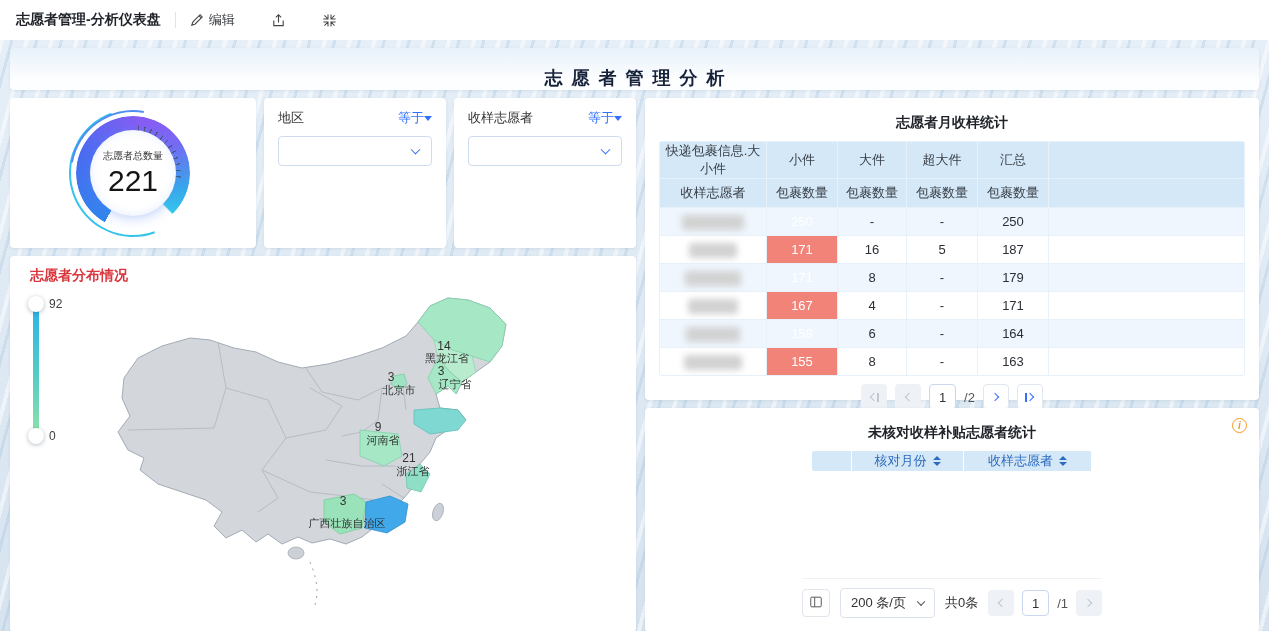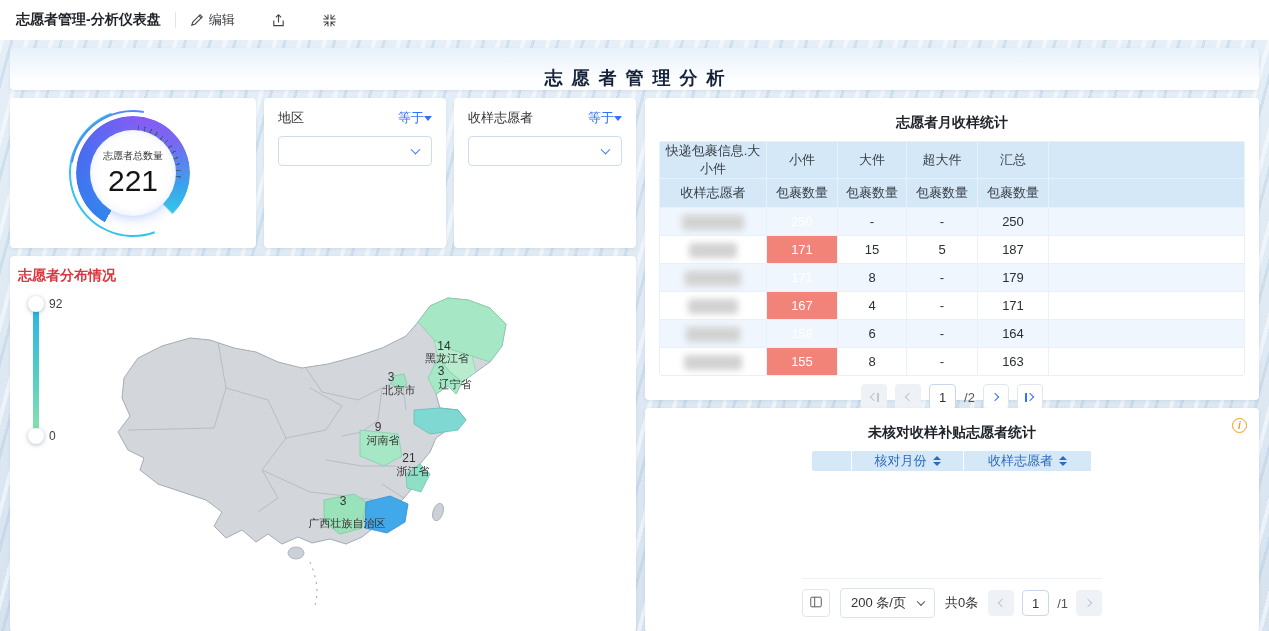--- a/index.html
+++ b/index.html
@@ -65,21 +65,21 @@
   .filter-op { display:flex; align-items:center; font-size:13px; color:#3370ff; cursor:pointer; }
   .caret-down { width:0; height:0; border-left:4px solid transparent; border-right:4px solid transparent;
     border-top:5px solid #3370ff; }
   .filter-select { margin-top:9px; height:30px; border:1px solid #cfdcef; border-radius:4px;
     position:relative; background:#fff; cursor:pointer; }
   .chevron-blue { position:absolute; right:12px; top:50%; width:7px; height:7px;
     border-right:1.6px solid #3370ff; border-bottom:1.6px solid #3370ff;
     transform:translateY(-70%) rotate(45deg); }
 
   
-  .map-card { height:376px; position:relative; padding:11px 8px; }
+  .map-card { height:376px; position:relative; padding:11px 20px; }
   .map-title { font-size:14px; font-weight:bold; color:#d9363e; }
   .slider { position:absolute; left:18px; top:40px; width:40px; height:150px; }
   .slider-rail { position:absolute; left:5px; top:8px; width:6px; height:132px; border-radius:3px;
     background:linear-gradient(180deg,#29b3ea 0%, #55cdc5 55%, #8fe3a9 100%); }
   .slider-handle { position:absolute; left:0; width:16px; height:16px; border-radius:50%;
     background:#fff; box-shadow:0 1px 4px rgba(40,60,90,.35); cursor:pointer; }
   .slider-handle.max { top:0; } .slider-handle.min { top:132px; }
   .slider-val { position:absolute; left:21px; font-size:12px; color:#404040; }
   .slider-val.max { top:1px; } .slider-val.min { top:133px; }
   .map-svg { position:absolute; left:0; top:4px; width:625px; height:356px; }
@@ -314,21 +314,21 @@
               <td><span class="blur-blob" style="width:62px"></span></td>
               <td class="c-red">250</td>
               <td>-</td>
               <td>-</td>
               <td>250</td>
                 <td></td>
             </tr>
             <tr>
               <td><span class="blur-blob" style="width:48px"></span></td>
               <td class="c-red">171</td>
-              <td>15</td>
+              <td>16</td>
               <td>5</td>
               <td>187</td>
                 <td></td>
             </tr>
             <tr class="alt">
               <td><span class="blur-blob" style="width:56px"></span></td>
               <td class="c-red">171</td>
               <td>8</td>
               <td>-</td>
               <td>179</td>

